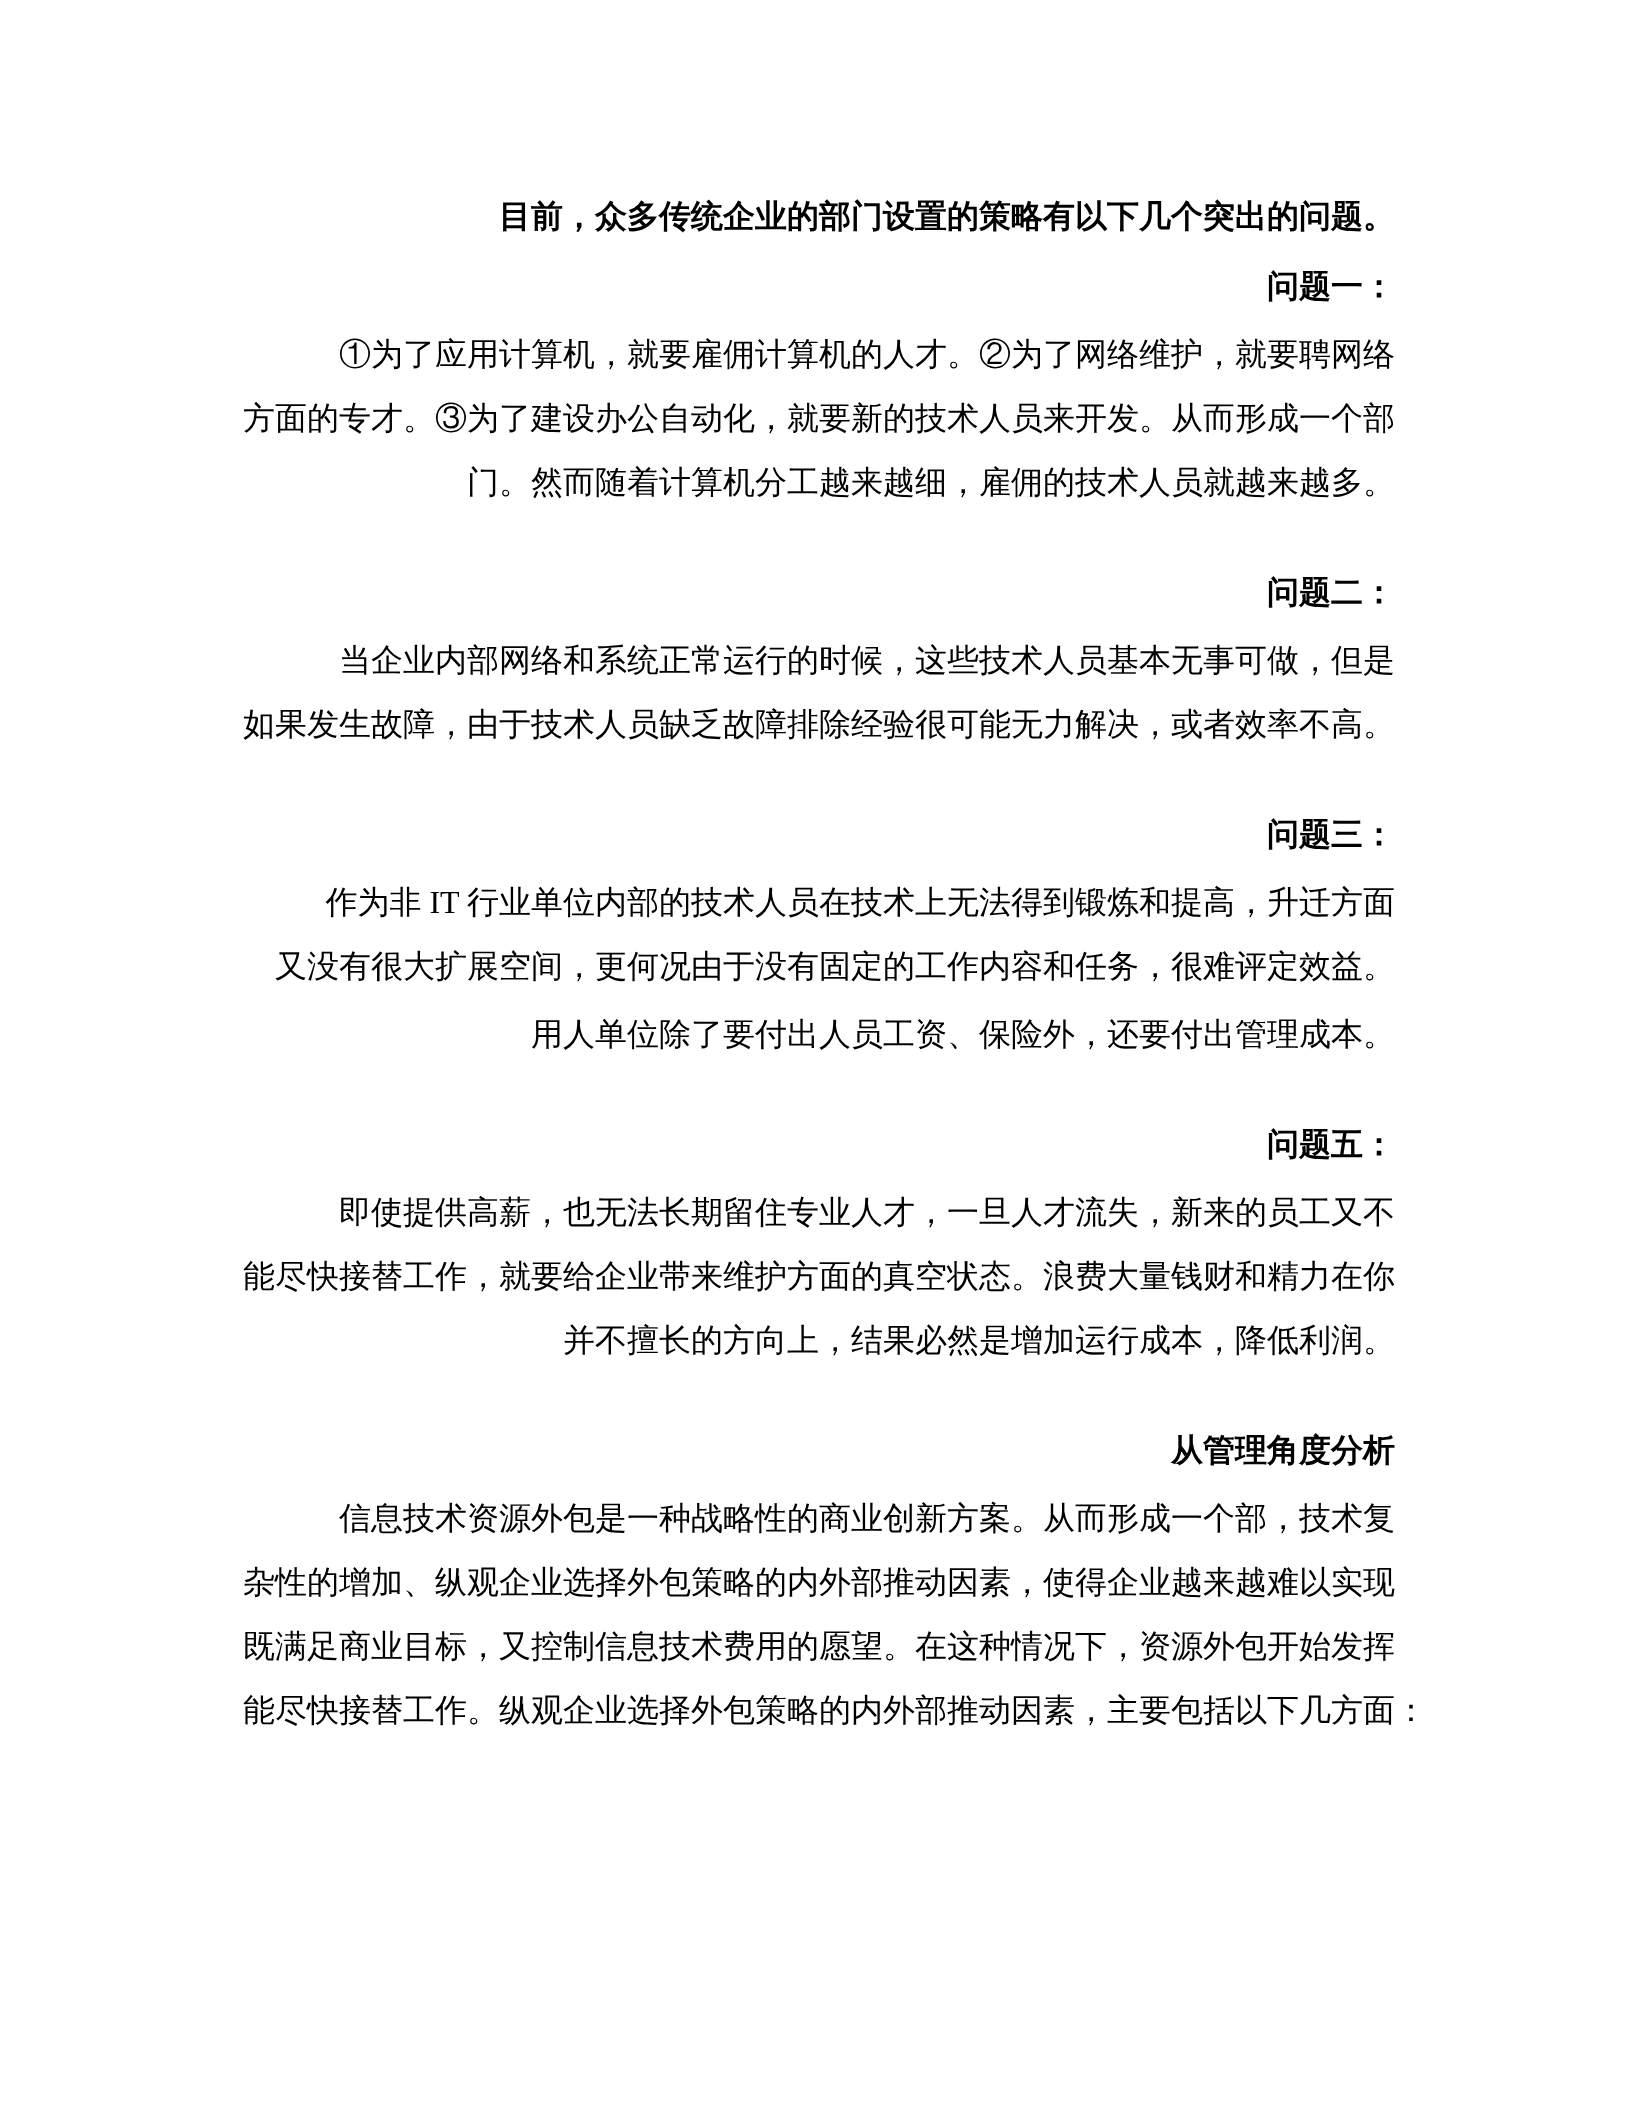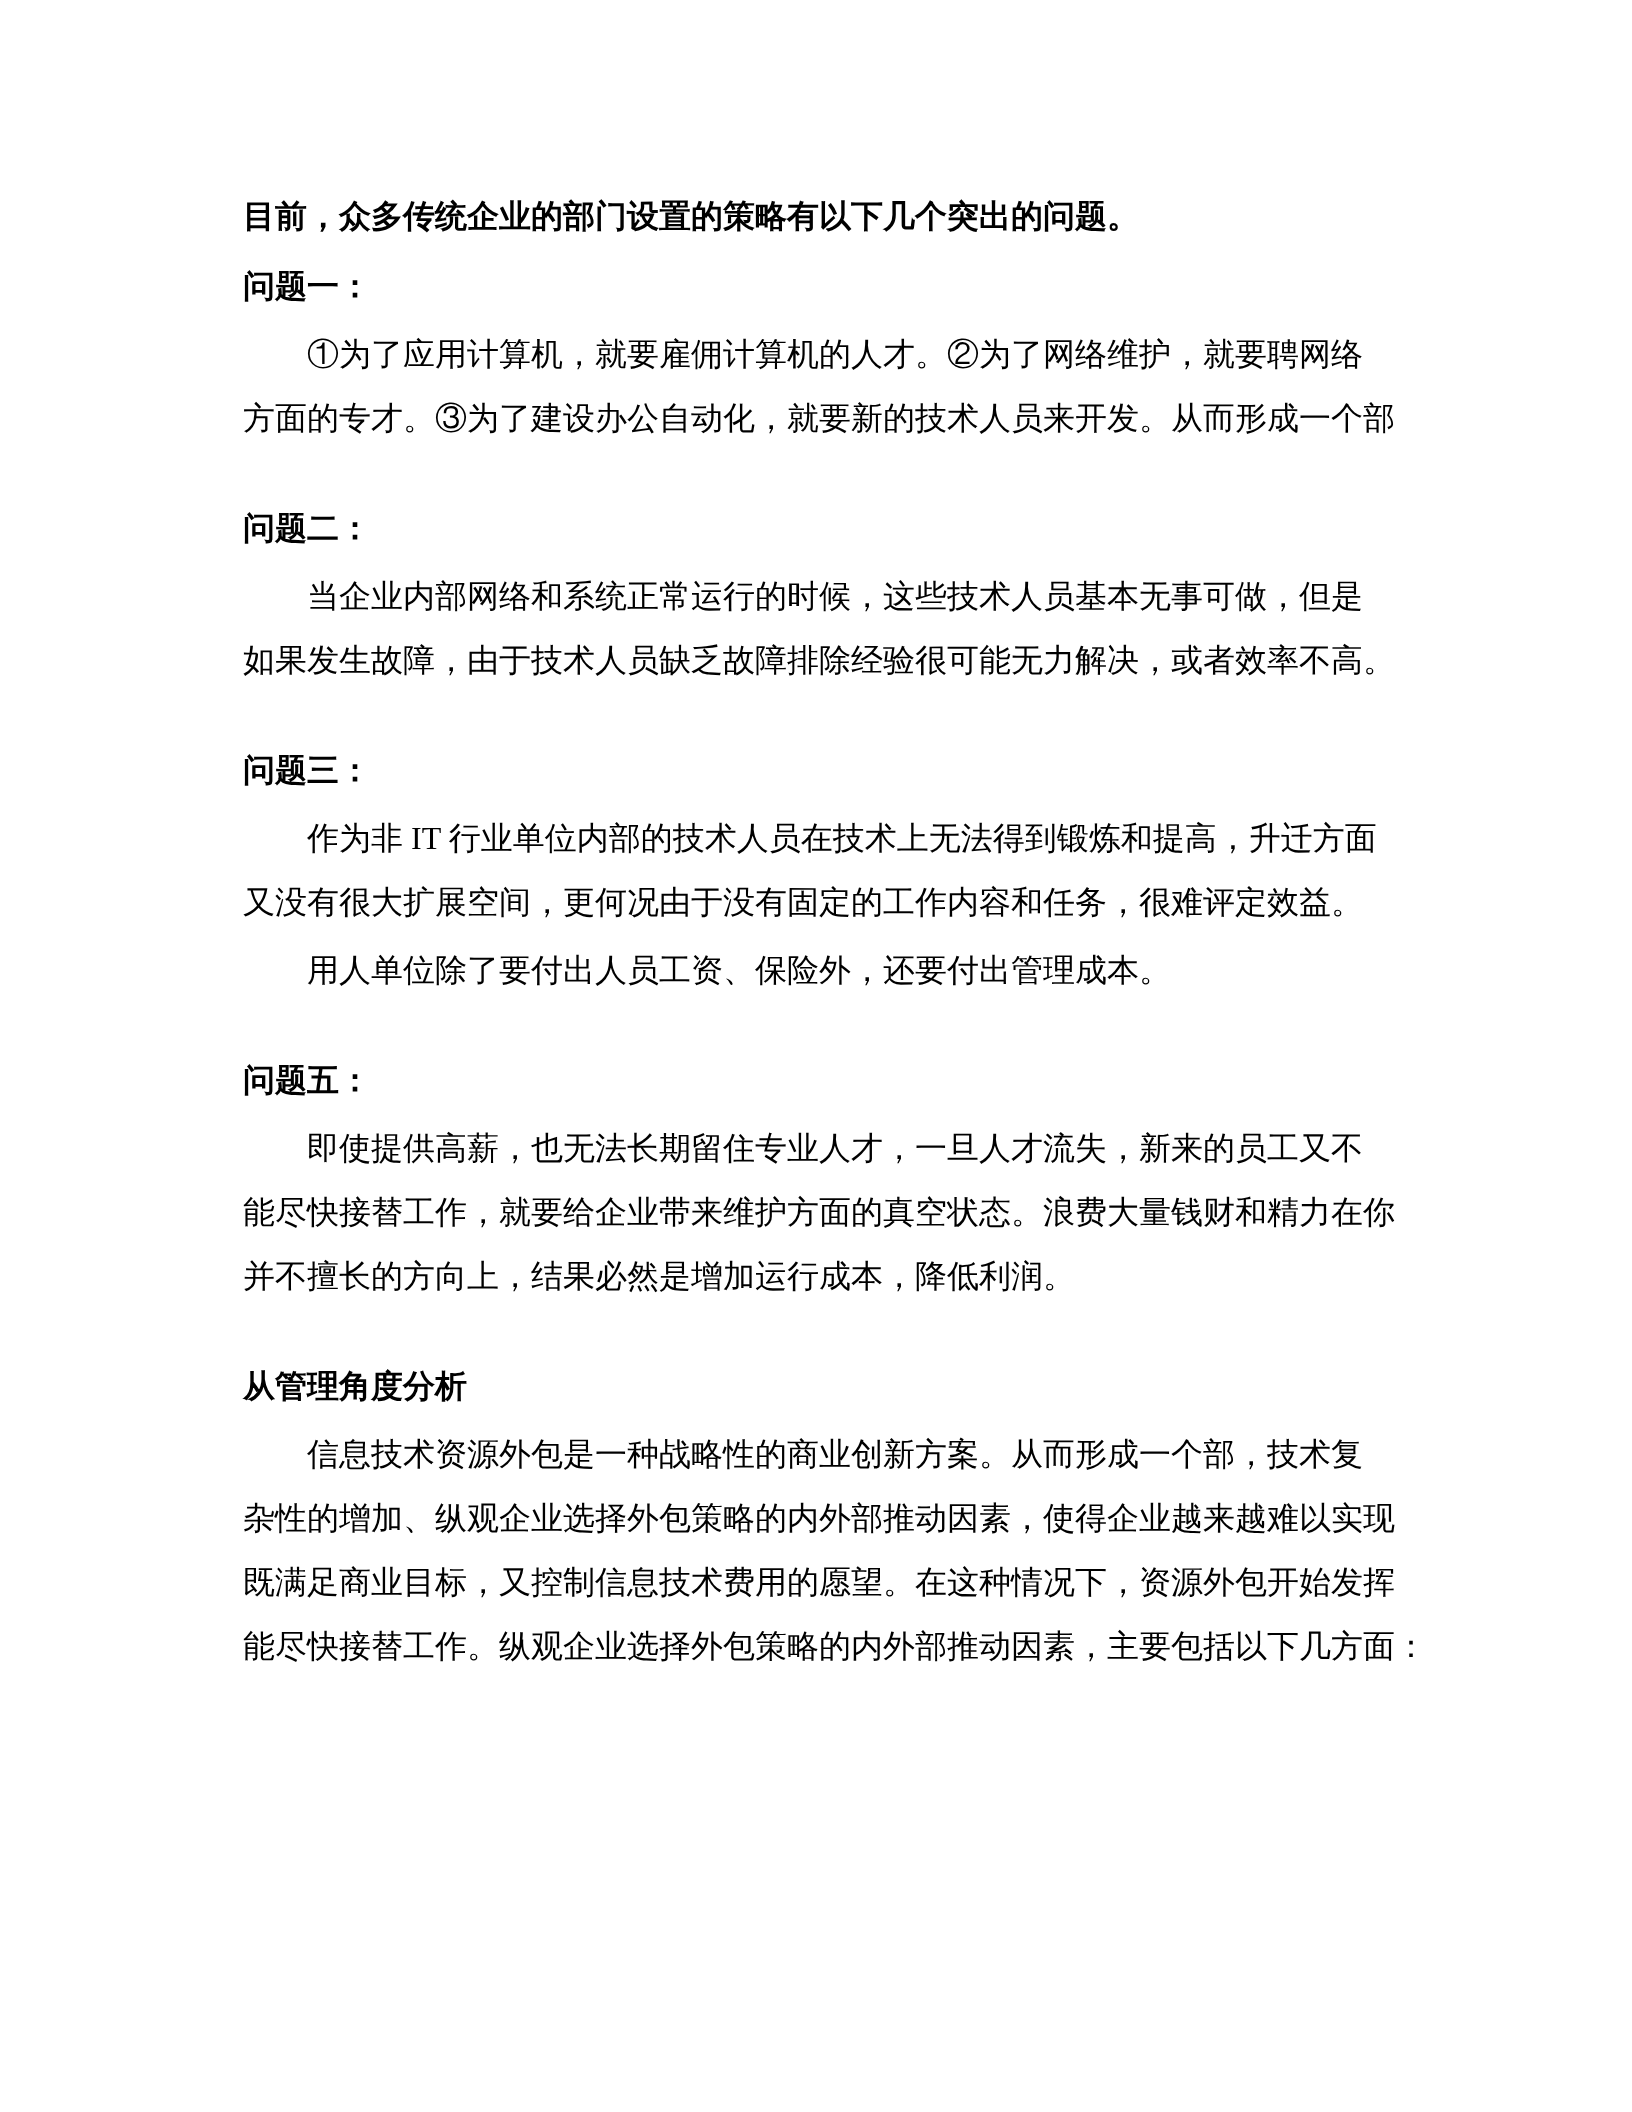--- a/index.html
+++ b/index.html
@@ -8,20 +8,21 @@
     background: #ffffff;
   }
   .page {
     position: relative;
     width: 1632px;
     height: 2112px;
     background: #ffffff;
     overflow: hidden;
     font-family: "Liberation Serif", "DejaVu Serif", serif;
     color: #000000;
+    text-align: right;
   }
   .doc {
     position: absolute;
     left: 243px;
     top: 184px;
     width: 1152px;
     font-size: 32px;
     line-height: 64px;
   }
   .intro {
@@ -51,20 +52,21 @@
 
 <div class="page">
   <div class="doc">
     <div class="intro">目前，众多传统企业的部门设置的策略有以下几个突出的问题。</div>
     <div>
   <div class="section first">
     <div class="heading">问题一：</div>
     <div class="body">
             <div class="body-line">①为了应用计算机，就要雇佣计算机的人才。②为了网络维护，就要聘网络</div>
             <div class="body-line">方面的专才。③为了建设办公自动化，就要新的技术人员来开发。从而形成一个部</div>
+            <div class="body-line">门。然而随着计算机分工越来越细，雇佣的技术人员就越来越多。</div>
           </div>
   </div>
 
   <div class="section">
     <div class="heading">问题二：</div>
     <div class="body">
             <div class="body-line">当企业内部网络和系统正常运行的时候，这些技术人员基本无事可做，但是</div>
             <div class="body-line">如果发生故障，由于技术人员缺乏故障排除经验很可能无力解决，或者效率不高。</div>
           </div>
   </div>

